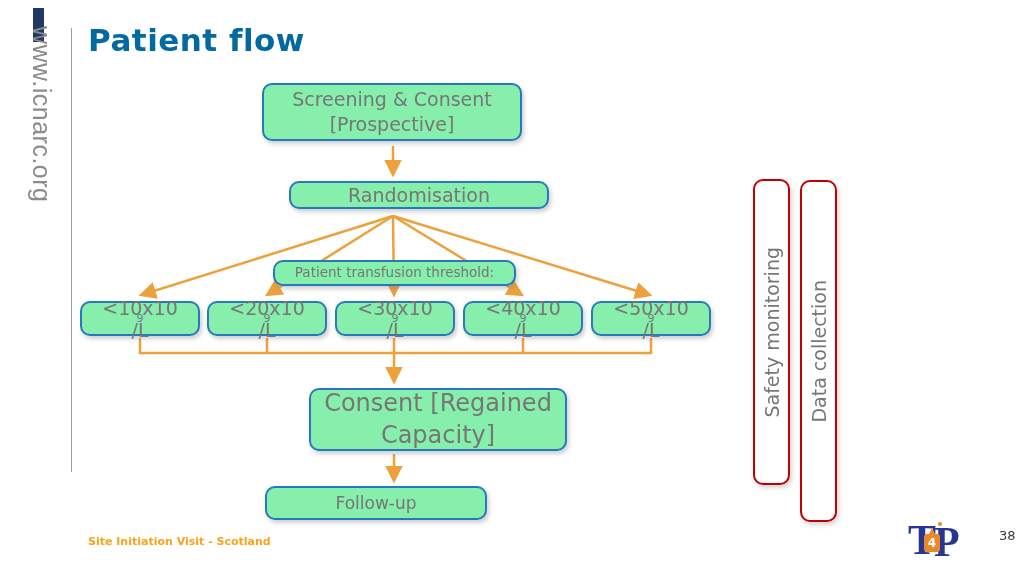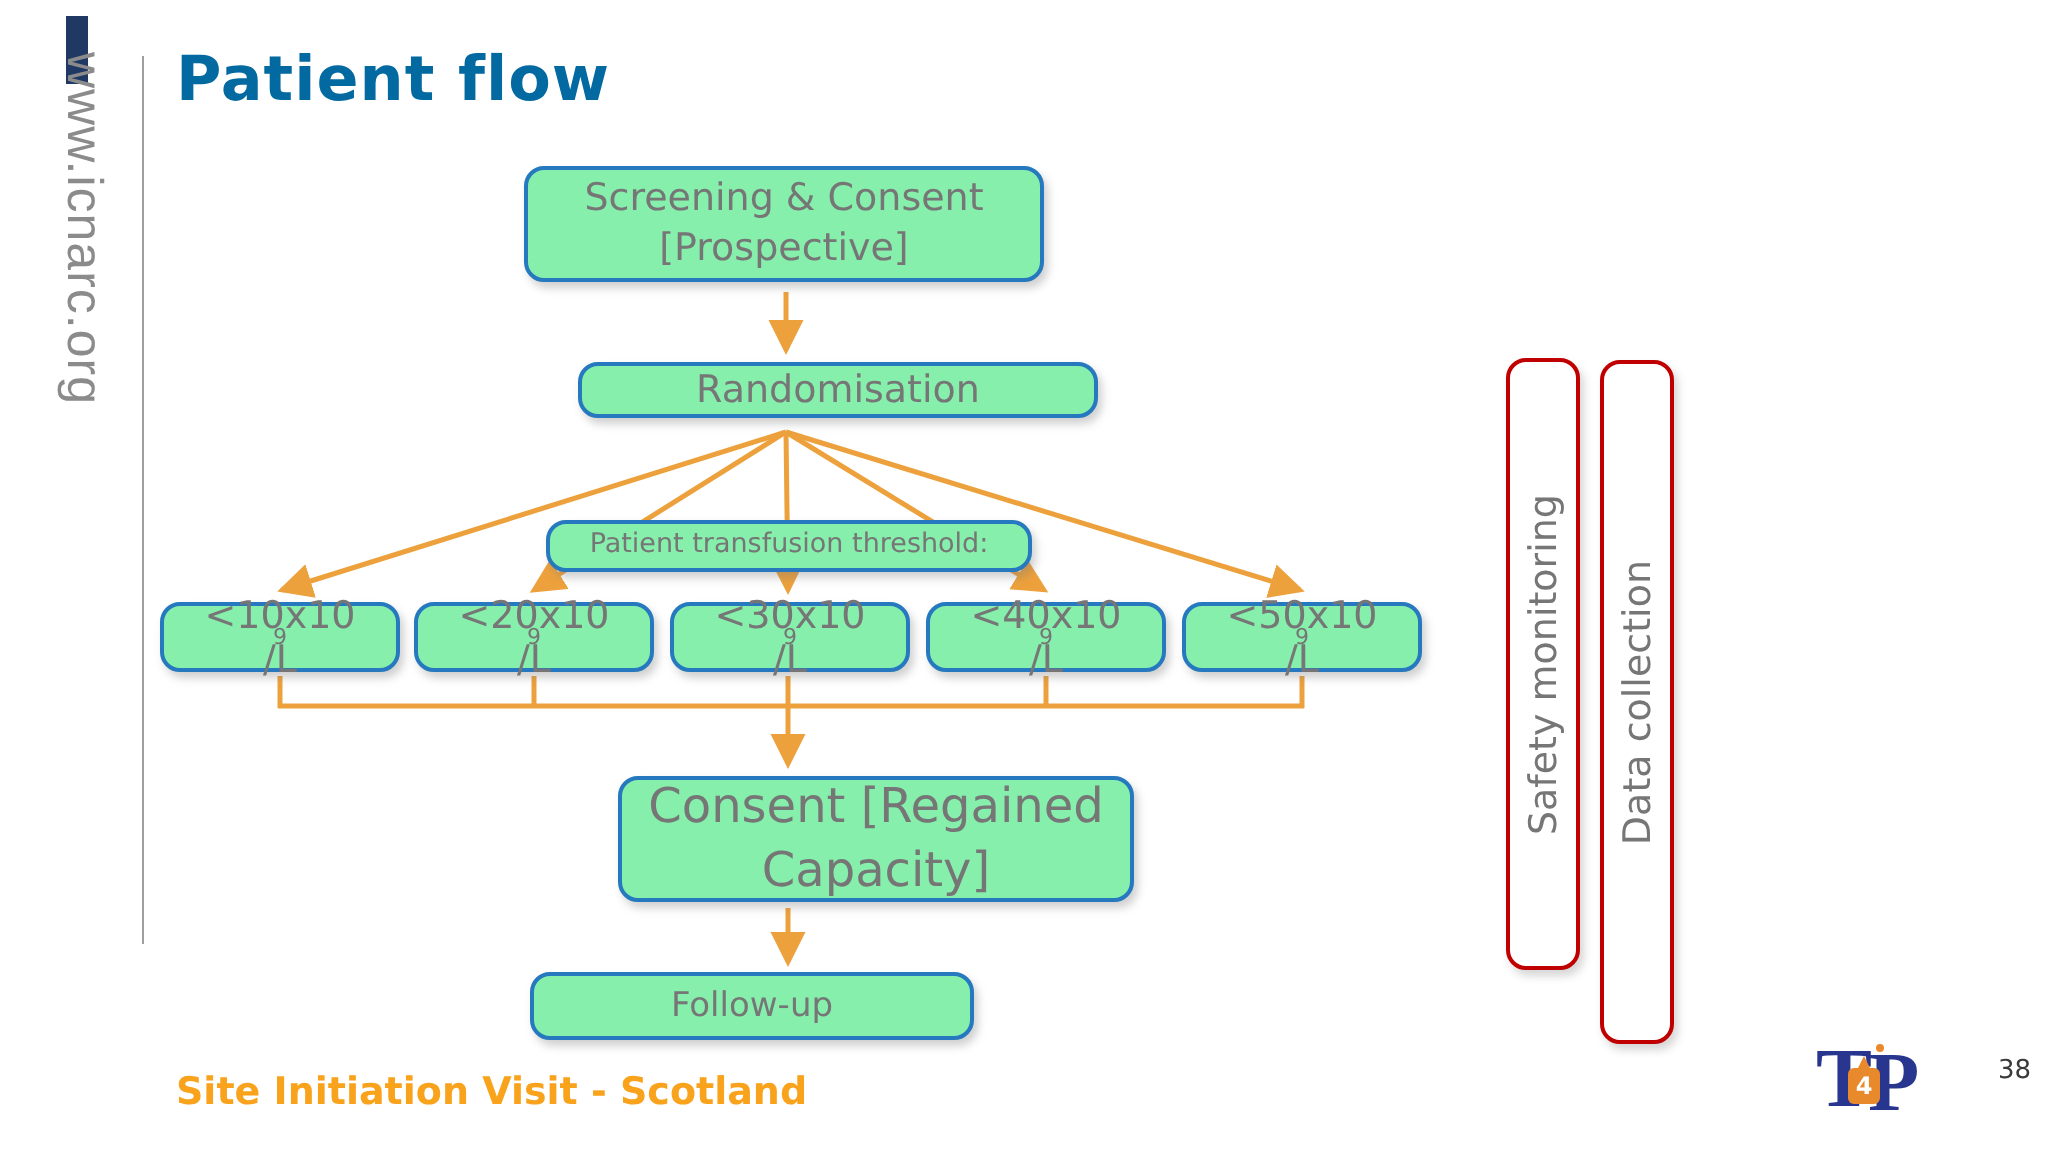--- a/index.html
+++ b/index.html
@@ -16,21 +16,21 @@
     font-size:25px; color:#8b8b8b; letter-spacing:0.5px;
     font-family:"Liberation Sans", sans-serif;
   }
   .v-sep { position:absolute; left:71px; top:28px; width:1px; height:444px; background:#9f9f9f; }
   
   .slide-title {
     position:absolute; left:88px; top:22px; font-size:31px; font-weight:600;
     color:#0369a1; letter-spacing:0.5px;
   }
   .slide-footer {
-    position:absolute; left:88px; top:535px; font-size:19px; font-weight:600;
+    position:absolute; left:88px; top:535px; font-size:11px; font-weight:600;
     color:#F9A21B;
   }
   .page-number { position:absolute; left:988px; top:528px; font-size:13px; color:#3a3a3a;margin-left:11px; }
   
   .connectors { position:absolute; left:0; top:0; z-index:1; }
   
   .fbox {
     position:absolute; z-index:2; background:#86efac;
     border:2.5px solid #2679BE; border-radius:10px;
     display:flex; flex-direction:column; align-items:center; justify-content:center;

